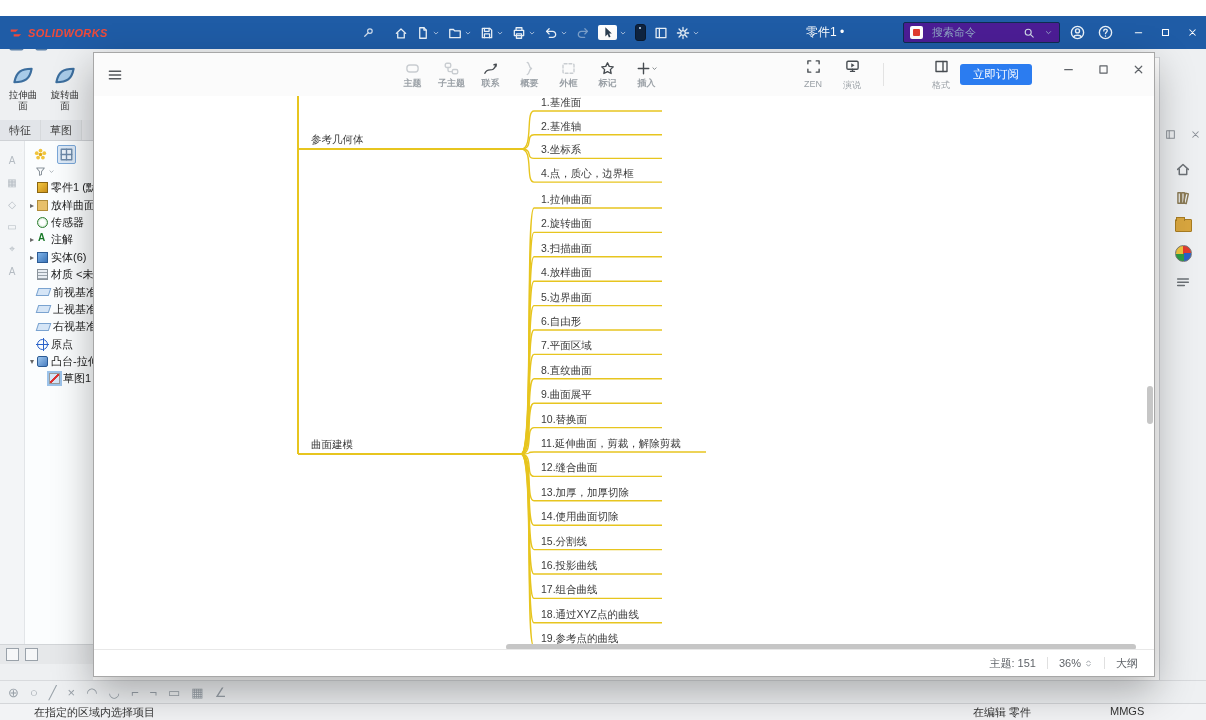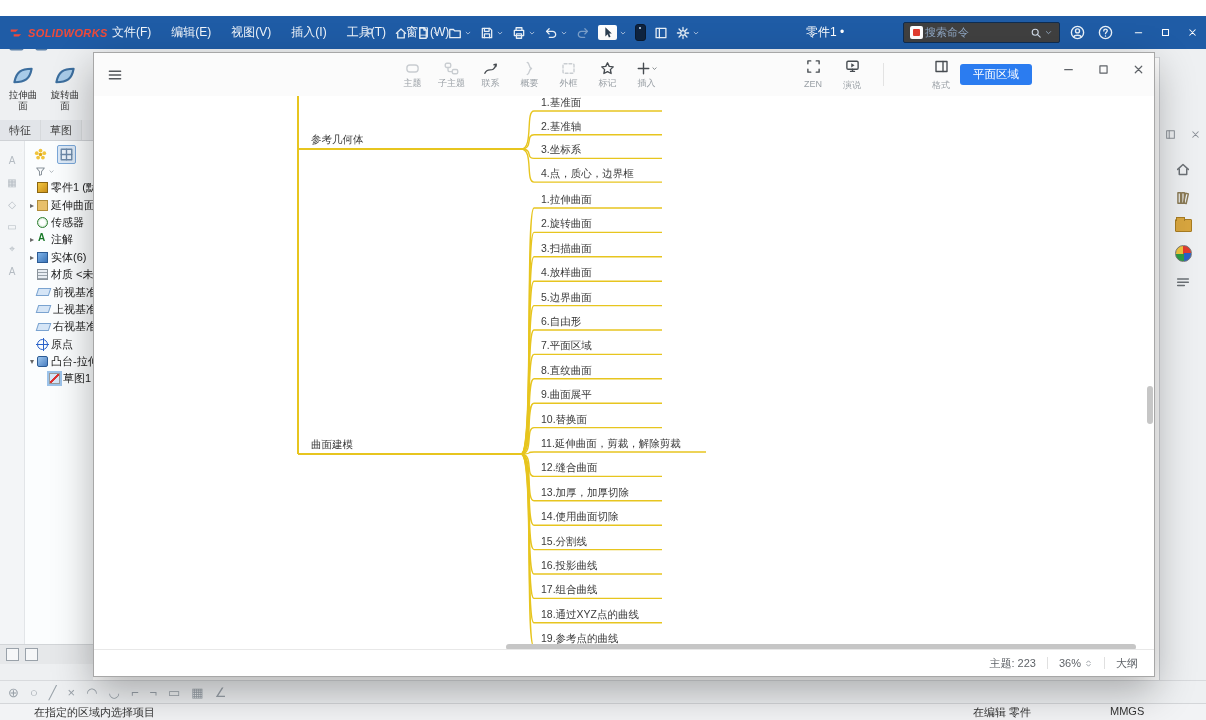--- a/index.html
+++ b/index.html
@@ -19,22 +19,22 @@
   .sw-qat{position:absolute;left:392px;top:0;height:33px;display:flex;align-items:center;gap:4px;}
   .qt{display:inline-flex;align-items:center;gap:2px;color:#eaf1f8;padding:0 2px;}
   .qt .ic{width:14px;height:14px;}
   .qt-caret{width:8px !important;height:8px !important;color:#cfdcec;}
   .qt.dim{opacity:.45;}
   .qt-box{background:#fff;border-radius:2px;padding:1px 3px;color:#2c3e50;display:inline-flex;align-items:center;}
   .qt-box .ic{width:13px;height:13px;}
   .qt-pill{width:9px;height:15px;background:#0f2440;border:1px solid #0a1a30;border-radius:3px;position:relative;display:inline-block;}
   .qt-pill::after{content:"";position:absolute;left:3px;top:2px;width:2px;height:2px;background:#cfe0f2;border-radius:50%;}
   .sw-doctitle{position:absolute;left:806px;top:0;line-height:33px;font-size:12px;color:#fff;}
-  .sw-search{position:absolute;left:903px;top:6px;width:157px;height:21px;background:#404040;border:1px solid #0e2c50;
-             border-radius:2px;display:flex;align-items:center;gap:2px;padding:8px 6px;box-sizing:border-box;}
+  .sw-search{position:absolute;left:903px;top:6px;width:157px;height:21px;background:#4c1d95;border:1px solid #0e2c50;
+             border-radius:2px;display:flex;align-items:center;gap:9px;padding:8px 6px;box-sizing:border-box;}
   .sw-search-badge{width:13px;height:13px;background:#fff;border-radius:2px;position:relative;flex:0 0 auto;}
   .sw-search-badge::after{content:"";position:absolute;left:3px;top:3px;width:7px;height:7px;background:#e23b2e;border-radius:1px;}
   .sw-search-ph{flex:1;font-size:11px;color:#8fa7c4;white-space:nowrap;overflow:hidden;}
   .sw-search-mag{width:12px;height:12px;color:#cfd9e6;}
   .sw-search-chev{width:9px;height:9px;color:#9db3cc;}
   .sw-user{position:absolute;right:121px;top:9px;width:15px;height:15px;color:#eaf1f8;}
   .sw-help{position:absolute;right:93px;top:9px;width:15px;height:15px;color:#eaf1f8;}
   .sw-winbtns{position:absolute;right:0;top:0;height:33px;display:flex;}
   .sw-winbtn{width:27px;height:33px;display:grid;place-items:center;color:#fff;}
   .sw-winbtn .wrap{width:11px;height:11px;}
@@ -106,21 +106,21 @@
 
   
   .mm-window{position:absolute;left:93px;top:52px;width:1062px;height:625px;background:#fff;border:1px solid #a7a7a7;
              box-shadow:0 14px 38px rgba(0,0,0,.3);z-index:20;box-sizing:border-box;}
   .mm-titlebar{position:absolute;left:0;top:0;right:0;height:43px;background:#fbfbfb;border-bottom:1px solid #e7e7e7;}
   .mm-burger{position:absolute;left:13px;top:14px;width:16px;height:16px;color:#54585c;}
   .mm-titleblock{position:absolute;left:42px;top:7px;}
   .mm-title{font-size:13px;color:#2b2b2b;}
   .mm-edited{font-size:9.5px;color:#a8a8a8;margin-top:2px;}
   .mm-toolbar{position:absolute;left:299px;top:5px;display:flex;}
-  .mm-tool{width:39px;text-align:center;color:#474c51;}
+  .mm-tool{width:39px;text-align:center;color:#474c51;font-weight:bold;}
   .mm-tool .ic{width:15px;height:15px;margin:1px auto 0;display:inline-block;vertical-align:middle;}
   .mm-tool .caret{width:7px;height:7px;margin-left:0;}
   .mm-tool.dis{color:#c9cdd1;}
   .mm-tool-label{font-size:9px;color:#9aa0a6;margin-top:1px;}
   .mm-rtool{position:absolute;top:5px;width:38px;text-align:center;color:#474c51;}
   .mm-rtool .ic{width:15px;height:15px;margin:1px auto 0;display:inline-block;}
   .mm-sep{position:absolute;left:789px;top:10px;width:1px;height:23px;background:#e3e3e3;}
   .mm-sub{position:absolute;left:866px;top:11px;height:21px;line-height:21px;padding:0 13px;background:#2b7cf0;color:#fff;
           font-size:11.5px;border-radius:3px;}
   .mm-winbtn{position:absolute;top:10px;width:13px;height:13px;color:#5f6368;}
@@ -138,28 +138,20 @@
 </head>
 <body>
 
 <div class="sw-titlebar">
   <div class="sw-logo">
     <svg class="sw-logomark" viewBox="0 0 12 12">
       <path d="M1.5 3h6.5L5.8 5H1.5zM4 7h6.5L8.3 9H4z" fill="#f04a3a" stroke="none"></path>
     </svg>
     <span class="sw-logotext">SOLIDWORKS</span>
   </div>
-  <div class="sw-menubar">
-      <span class="sw-menu">文件(F)</span>
-      <span class="sw-menu">编辑(E)</span>
-      <span class="sw-menu">视图(V)</span>
-      <span class="sw-menu">插入(I)</span>
-      <span class="sw-menu">工具(T)</span>
-      <span class="sw-menu">窗口(W)</span>
-    </div>
   <span class="sw-pin" data-icon="pin">
       <svg viewBox="0 0 12 12" class="ic">
         <circle cx="7.3" cy="4.7" r="2.1"></circle>
         <path d="M5.8 6.2 2.5 9.5"></path>
       </svg>
     </span>
   <div class="sw-qat">
       <span class="qt">
         <svg viewBox="0 0 12 12" class="ic ">
           <path d="M2 6.3 6 2.6l4 3.7"></path>
@@ -385,21 +377,21 @@
       </div>
       <div>
           <div class="tree-row" style="padding-left:2px">
             <span class="tr-arrow"></span>
             <span class="ti ti-part"></span>
             <span class="tr-label">零件1 (默认&lt;&lt;默</span>
           </div>
           <div class="tree-row" style="padding-left:2px">
             <span class="tr-arrow">▸</span>
             <span class="ti ti-folder"></span>
-            <span class="tr-label">延伸曲面</span>
+            <span class="tr-label">放样曲面</span>
           </div>
           <div class="tree-row" style="padding-left:2px">
             <span class="tr-arrow"></span>
             <span class="ti ti-sensor"></span>
             <span class="tr-label">传感器</span>
           </div>
           <div class="tree-row" style="padding-left:2px">
             <span class="tr-arrow">▸</span>
             <span class="ti ti-note"></span>
             <span class="tr-label">注解</span>
@@ -555,21 +547,21 @@
             <rect x="1.5" y="1.8" width="9" height="6.4" rx="1"></rect>
             <path fill="currentColor" stroke="none" d="M5 3.3l2.6 1.7L5 6.7z"></path>
             <path d="M6 8.2v1.4M4.4 9.9h3.2"></path>
           </svg><div class="mm-tool-label">演说</div></div>
         <div class="mm-rtool" style="left:828px"><svg viewBox="0 0 12 12" class="ic ">
             <rect x="1.6" y="2" width="8.8" height="8"></rect>
             <path d="M7.2 2v8"></path>
           </svg><div class="mm-tool-label">格式</div></div>
       </div>
     <div class="mm-sep"></div>
-    <div class="mm-sub">平面区域</div>
+    <div class="mm-sub">立即订阅</div>
     <span class="mm-winbtn" style="left:968px" data-icon="winmin">
         <svg viewBox="0 0 12 12" class="ic">
           <path d="M2.5 6.2h7"></path>
         </svg>
       </span>
     <span class="mm-winbtn" style="left:1003px" data-icon="winmax">
         <svg viewBox="0 0 12 12" class="ic">
           <rect x="2.7" y="2.7" width="6.6" height="6.6"></rect>
         </svg>
       </span>
@@ -653,21 +645,21 @@
         <path d="M440 526.8h128" stroke="#e7c51f" stroke-width="1.4" fill="none"></path>
         <text x="447" y="521.8" class="mm-label">18.通过XYZ点的曲线</text>
         <path d="M427 358C440 358 431 551.2 440 551.2" stroke="#e7c51f" stroke-width="1.4" fill="none"></path>
         <path d="M440 551.2h128" stroke="#e7c51f" stroke-width="1.4" fill="none"></path>
         <text x="447" y="546.2" class="mm-label">19.参考点的曲线</text>
       </svg>
     <div class="mm-hthumb"></div>
     <div class="mm-vthumb"></div>
   </div>
   <div class="mm-status">
-    <span>主题: 223</span>
+    <span>主题: 151</span>
     <span class="sep"></span>
     <span class="zoomwrap">
       <span>36%</span>
       <span class="stp" data-icon="updown">
           <svg viewBox="0 0 12 12" class="ic">
             <path d="M3.6 4.8 6 2.4l2.4 2.4M3.6 7.2 6 9.6 8.4 7.2"></path>
           </svg>
         </span>
     </span>
     <span class="sep"></span>

